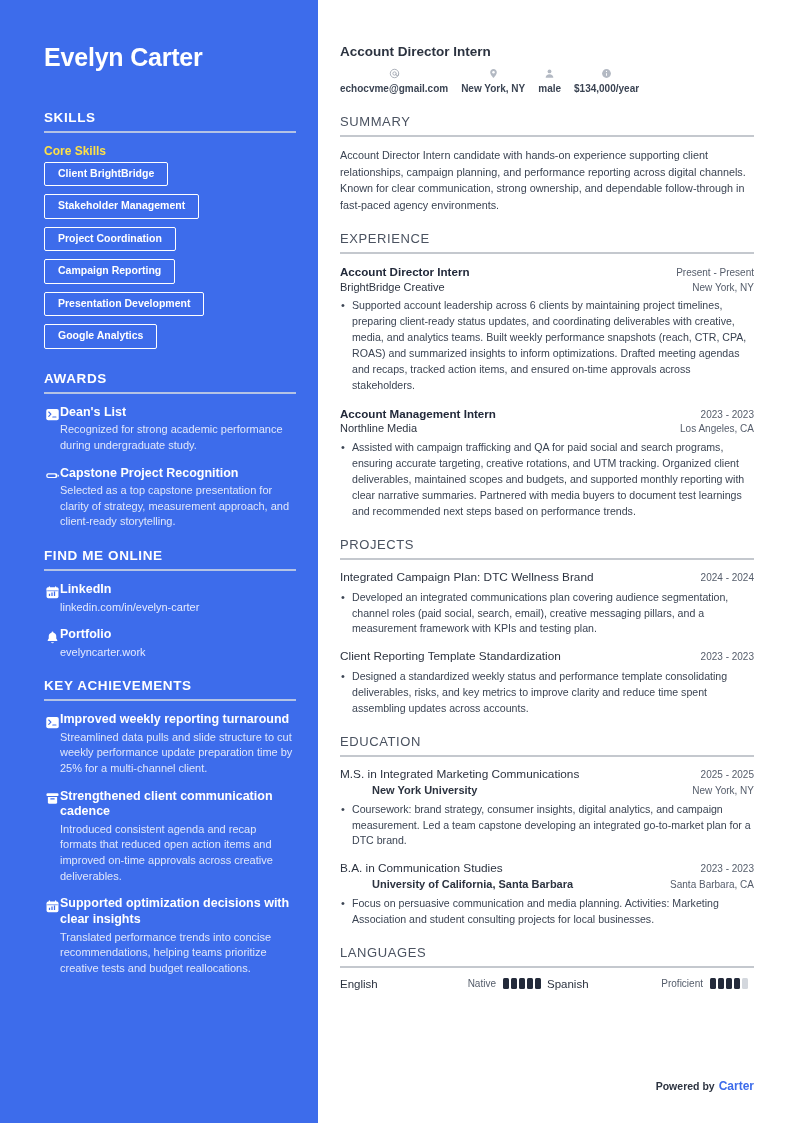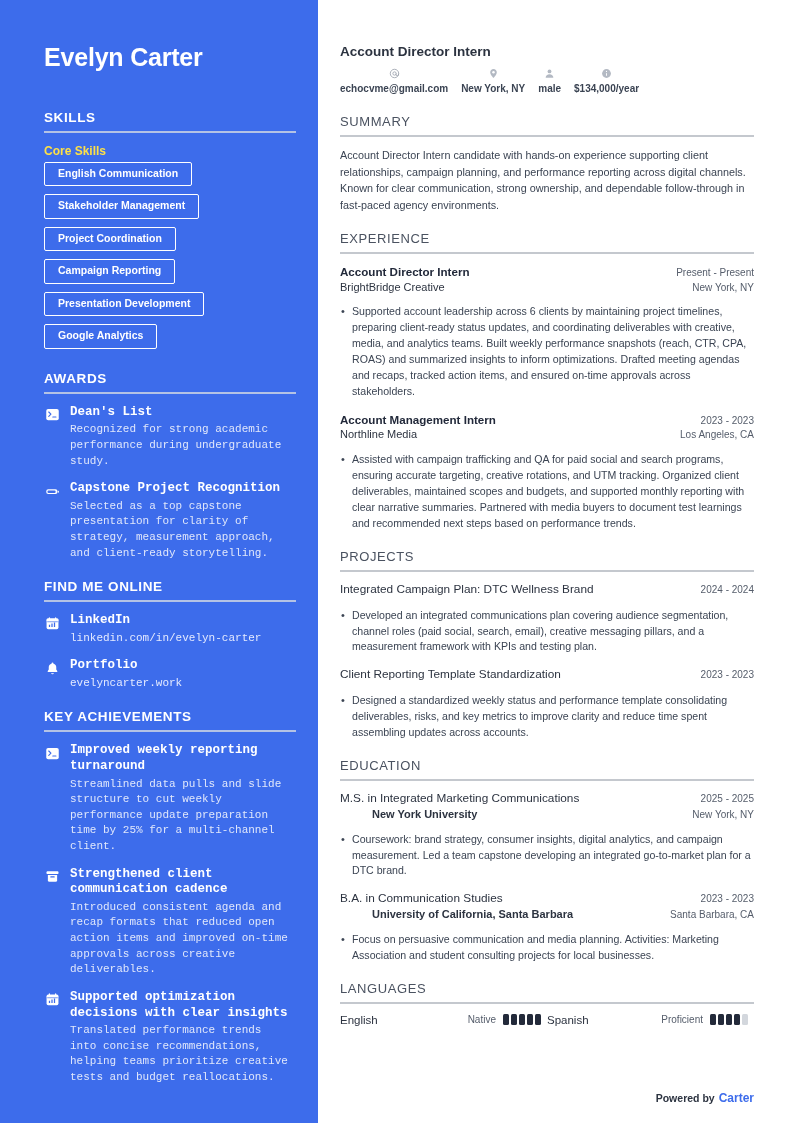--- a/index.html
+++ b/index.html
@@ -61,21 +61,21 @@
     border: 1px solid #ffffff;
     border-radius: 2px;
     padding: 5px 13px 6px 13px;
     font-size: 10.5px;
     font-weight: bold;
     color: #ffffff;
     line-height: 1.1;
     white-space: nowrap;
   }
 
-  .entry { display: flex; gap: 10px; margin-bottom: 12px; font-family: Liberation Mono, monospace; }
+  .entry { display: flex; margin-bottom: 12px; }
   .entry-icon {
     width: 16px; min-width: 16px; height: 16px;
     margin-top: 2px;
     display: flex; align-items: center; justify-content: center;
   }
   .entry-icon svg { display: block; }
   .entry-body { flex: 1; }
   .entry-title {
     font-size: 12.5px;
     font-weight: bold;
@@ -166,21 +166,21 @@
     white-space: nowrap;
   }
   .item-sub {
     font-size: 11px;
     color: #2c3340;
     line-height: 1.35;
   }
   .item-sub.bold { font-weight: bold; margin-left: 32px; }
   ul.bullets {
     list-style: none;
-    margin-top: 10px;
+    margin-top: 4px;
   }
   ul.bullets li {
     position: relative;
     padding-left: 12px;
     font-size: 10.6px;
     line-height: 1.5;
     color: #3b4453;
   }
   ul.bullets li::before {
     content: "•";
@@ -206,21 +206,21 @@
   .lang-name { font-size: 11.5px; color: #2c3340; }
   .lang-right { display: flex; align-items: center; gap: 7px; }
   .lang-level { font-size: 10px; color: #555d6b; }
   .dots { display: flex; gap: 2px; }
   .dot { width: 6px; height: 11px; border-radius: 1.5px; background: #232a3a; }
   .dot.off { background: #d3d7dd; }
 
   .footer {
     position: absolute;
     right: 40px;
-    bottom: 18px;
+    bottom: 30px;
     font-size: 10.5px;
     color: #2c3340;
     font-weight: bold;
     display: flex;
     gap: 4px;
     align-items: baseline;
   }
   .footer .brand { color: #3d6ceb; font-size: 12px; font-weight: bold; }
 </style>
 </head>
@@ -230,21 +230,21 @@
 
   <aside class="sidebar">
 
     <div class="name">Evelyn Carter</div>
 
     <section class="side-section">
       <div class="side-heading">SKILLS</div>
       <div class="side-rule"></div>
       <div class="side-subheading">Core Skills</div>
       <div class="chips">
-        <div class="chip">English Communication</div>
+        <div class="chip">Client BrightBridge</div>
         <div class="chip">Stakeholder Management</div>
         <div class="chip">Project Coordination</div>
         <div class="chip">Campaign Reporting</div>
         <div class="chip">Presentation Development</div>
         <div class="chip">Google Analytics</div>
       </div>
     </section>
 
     <section class="side-section">
       <div class="side-heading">AWARDS</div>

